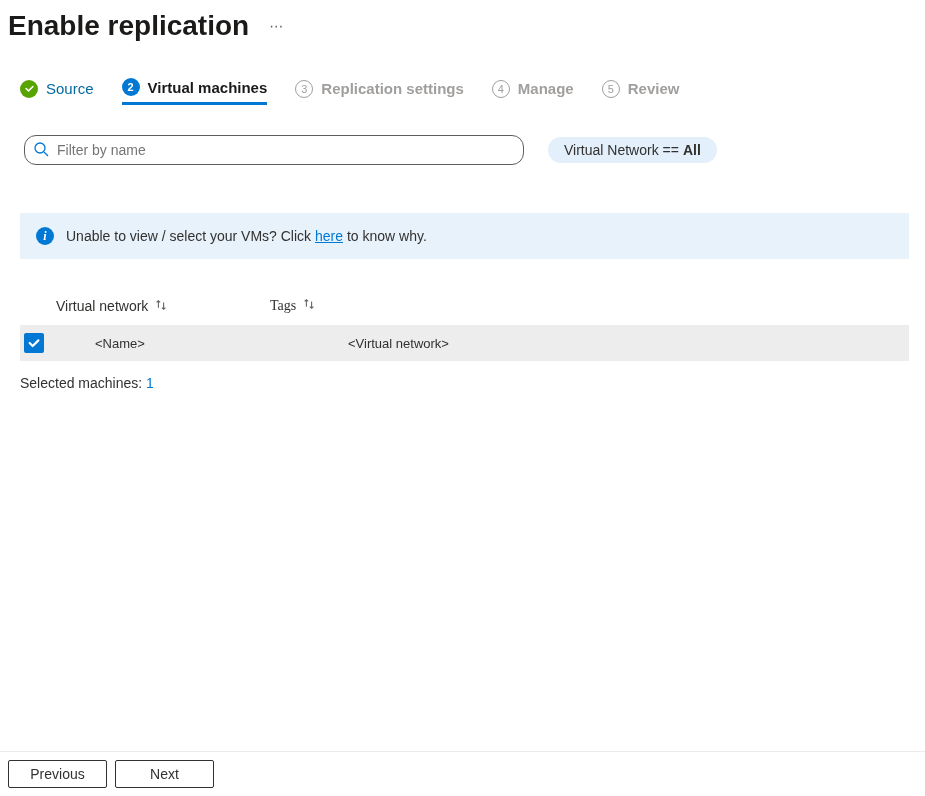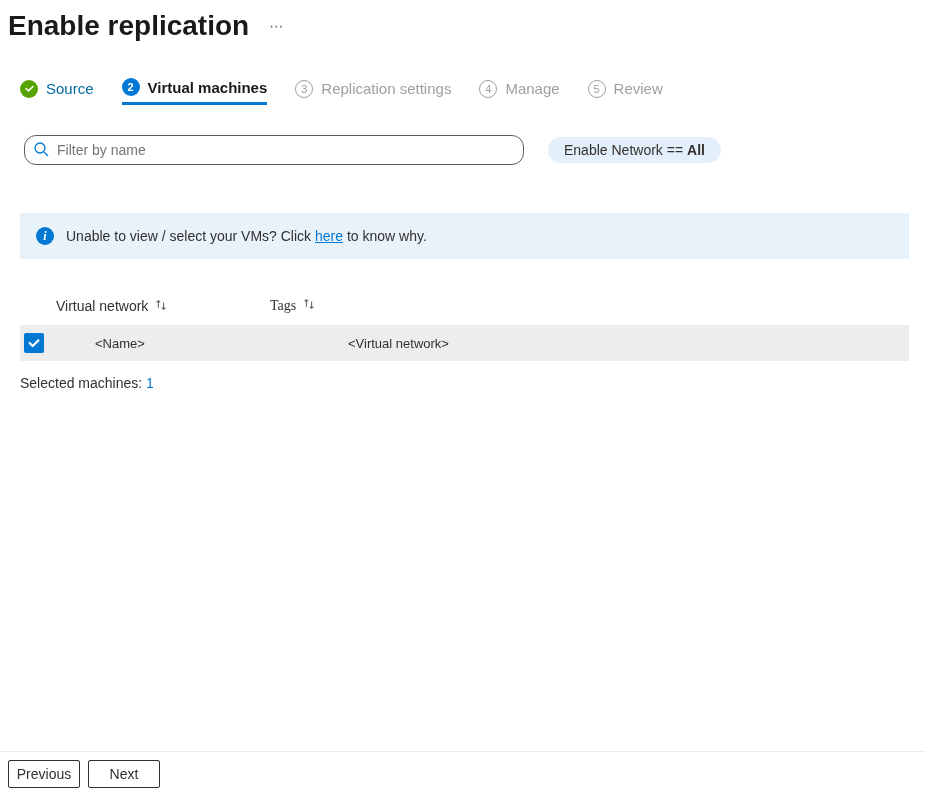--- a/index.html
+++ b/index.html
@@ -84,20 +84,21 @@
     }
     .step.done .step-label {
       color: #0369a1;
     }
     .step.active .step-label {
       color: #1b1a19;
       font-weight: 600;
     }
     .step.pending .step-label {
       color: #a19f9d;
+      font-weight: bold;
     }
     .content {
       padding-left: 16px;
       padding-right: 8px;
     }
     .filter-row {
       display: flex;
       align-items: center;
       gap: 24px;
       margin-bottom: 48px;
@@ -261,21 +262,21 @@
       display: flex;
       gap: 8px;
       background: #fff;
     }
     .btn {
       border: 1px solid #323130;
       background: #fff;
       color: #323130;
       font-size: 14px;
       padding: 5px 0;
-      width: 72px;
+      width: 99px;
       cursor: pointer;
       border-radius: 2px;
       text-align: center;
     }
   </style>
 </head>
 <body>
 
 <div class="title-row">
   <h1 class="page-title">Enable replication</h1>
@@ -314,21 +315,21 @@
     <div class="search-box">
       <span>
         <svg viewBox="0 0 16 16">
             <circle cx="7" cy="7" r="5" stroke="#0078d4" stroke-width="1.3"></circle>
             <line x1="11" y1="11" x2="15" y2="15" stroke="#0078d4" stroke-width="1.3"></line>
           </svg>
       </span>
       <input type="text" class="search-input" placeholder="Filter by name" style="">
     </div>
     <div class="filter-pill">
-      <span>Enable Network == </span>
+      <span>Virtual Network == </span>
       <span class="filter-val">All</span>
     </div>
   </div>
 
   <div class="info-banner">
     <span class="info-icon">i</span>
     <span class="info-text">
       <span>Unable to view / select your VMs? Click </span><a>here</a><span> to know why.</span>
     </span>
   </div>

